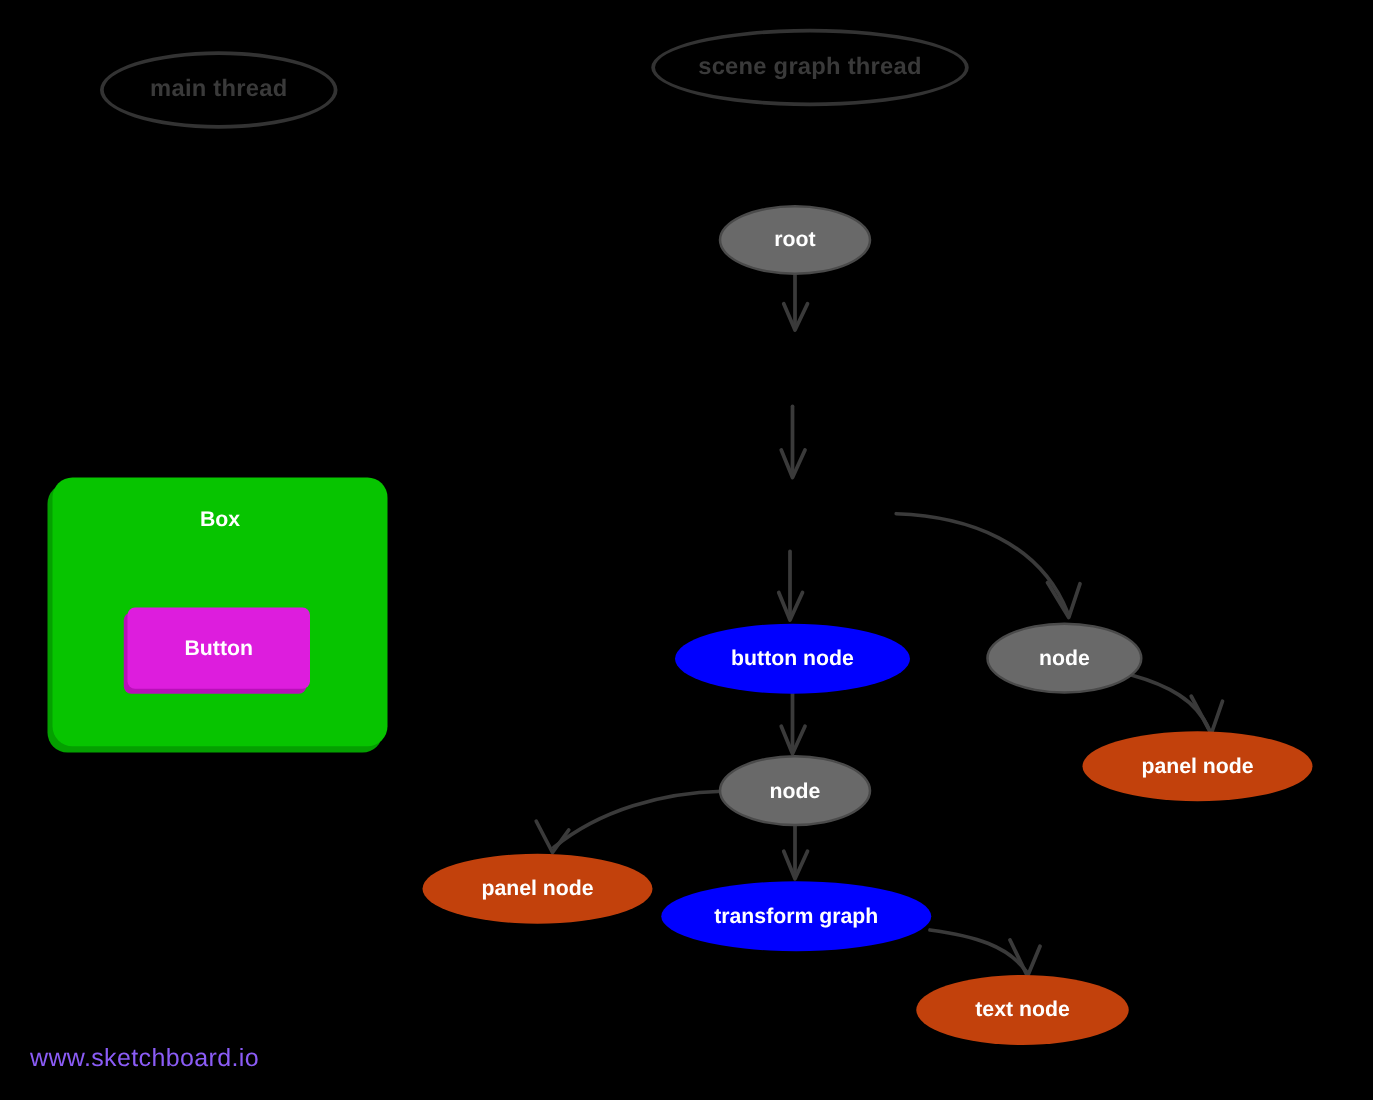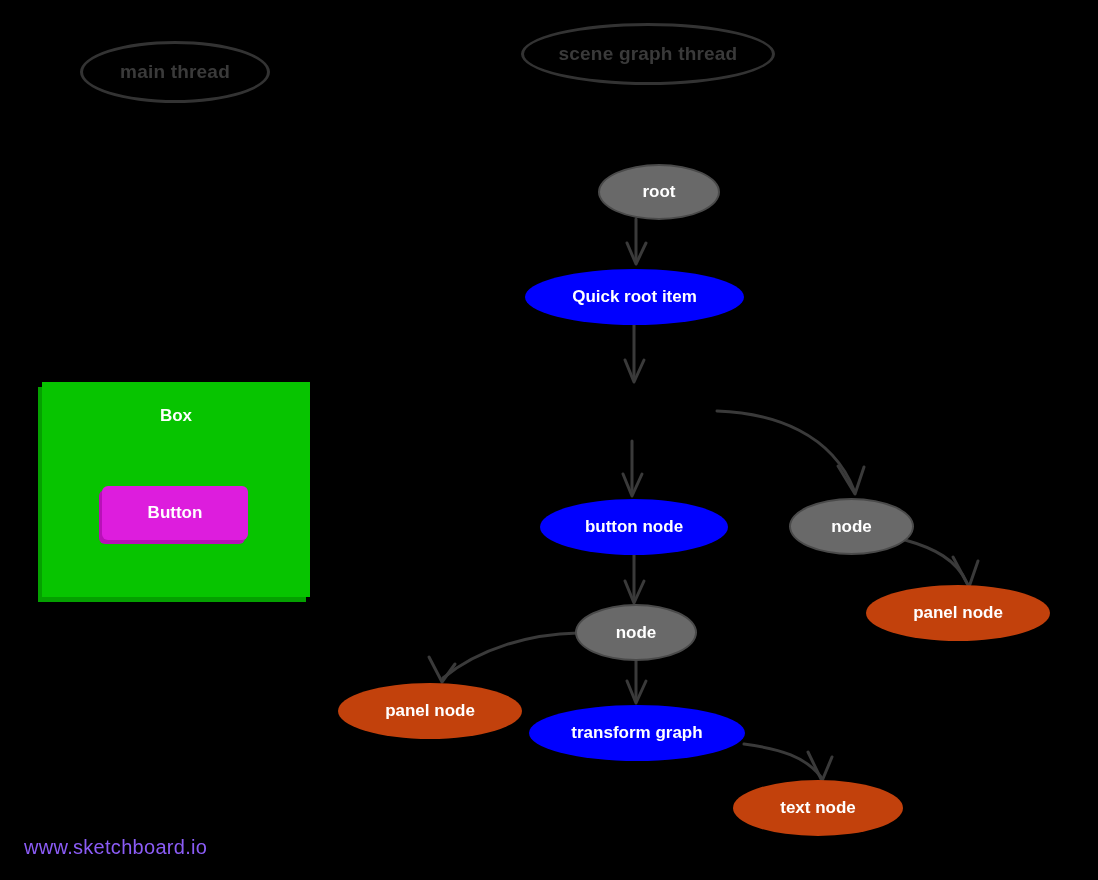--- a/index.html
+++ b/index.html
@@ -63,21 +63,21 @@
     border: none;
   }
   .node.red {
     background: #c2410c;
     border: none;
   }
   
   .box-widget {
     position: absolute;
     background: #07c400;
-    border-radius: 0;
+    border-radius: 16px;
     box-shadow: -4px 5px 0 0 #04a000;
     box-sizing: border-box;
   }
   .box-widget-title {
     position: absolute;
     left: 0;
     right: 0;
     top: 24px;
     text-align: center;
     color: #ffffff;
@@ -165,32 +165,29 @@
   <div class="thread-label" style="left:80px; top:41px; width:190px; height:62px;">
     <span>main thread</span>
   </div>
 
   <div class="thread-label" style="left:521px; top:23px; width:254px; height:62px;">
     <span>scene graph thread</span>
   </div>
 
   <div class="box-widget" style="left:42px; top:382px; width:268px; height:215px;">
     <div class="box-widget-title">Box</div>
-    <div class="button-widget" style="left:60px; top:104px; width:146px; height:54px;">
+    <div class="button-widget" style="left:60px; top:104px; width:146px; height:65px;">
       <span>Button</span>
     </div>
   </div>
 
-  <div class="node gray" style="left:598px; top:164px; width:122px; height:56px;">
+  <div class="node gray" style="left:575px; top:164px; width:122px; height:56px;">
     <span>root</span>
   </div>
 
-  <div class="node blue" style="left:525px; top:269px; width:219px; height:56px;">
-    <span>Quick root item</span>
-  </div>
 
 
   <div class="node gray" style="left:789px; top:498px; width:125px; height:57px;">
     <span>node</span>
   </div>
 
   <div class="node red" style="left:866px; top:585px; width:184px; height:56px;">
     <span>panel node</span>
   </div>
 

